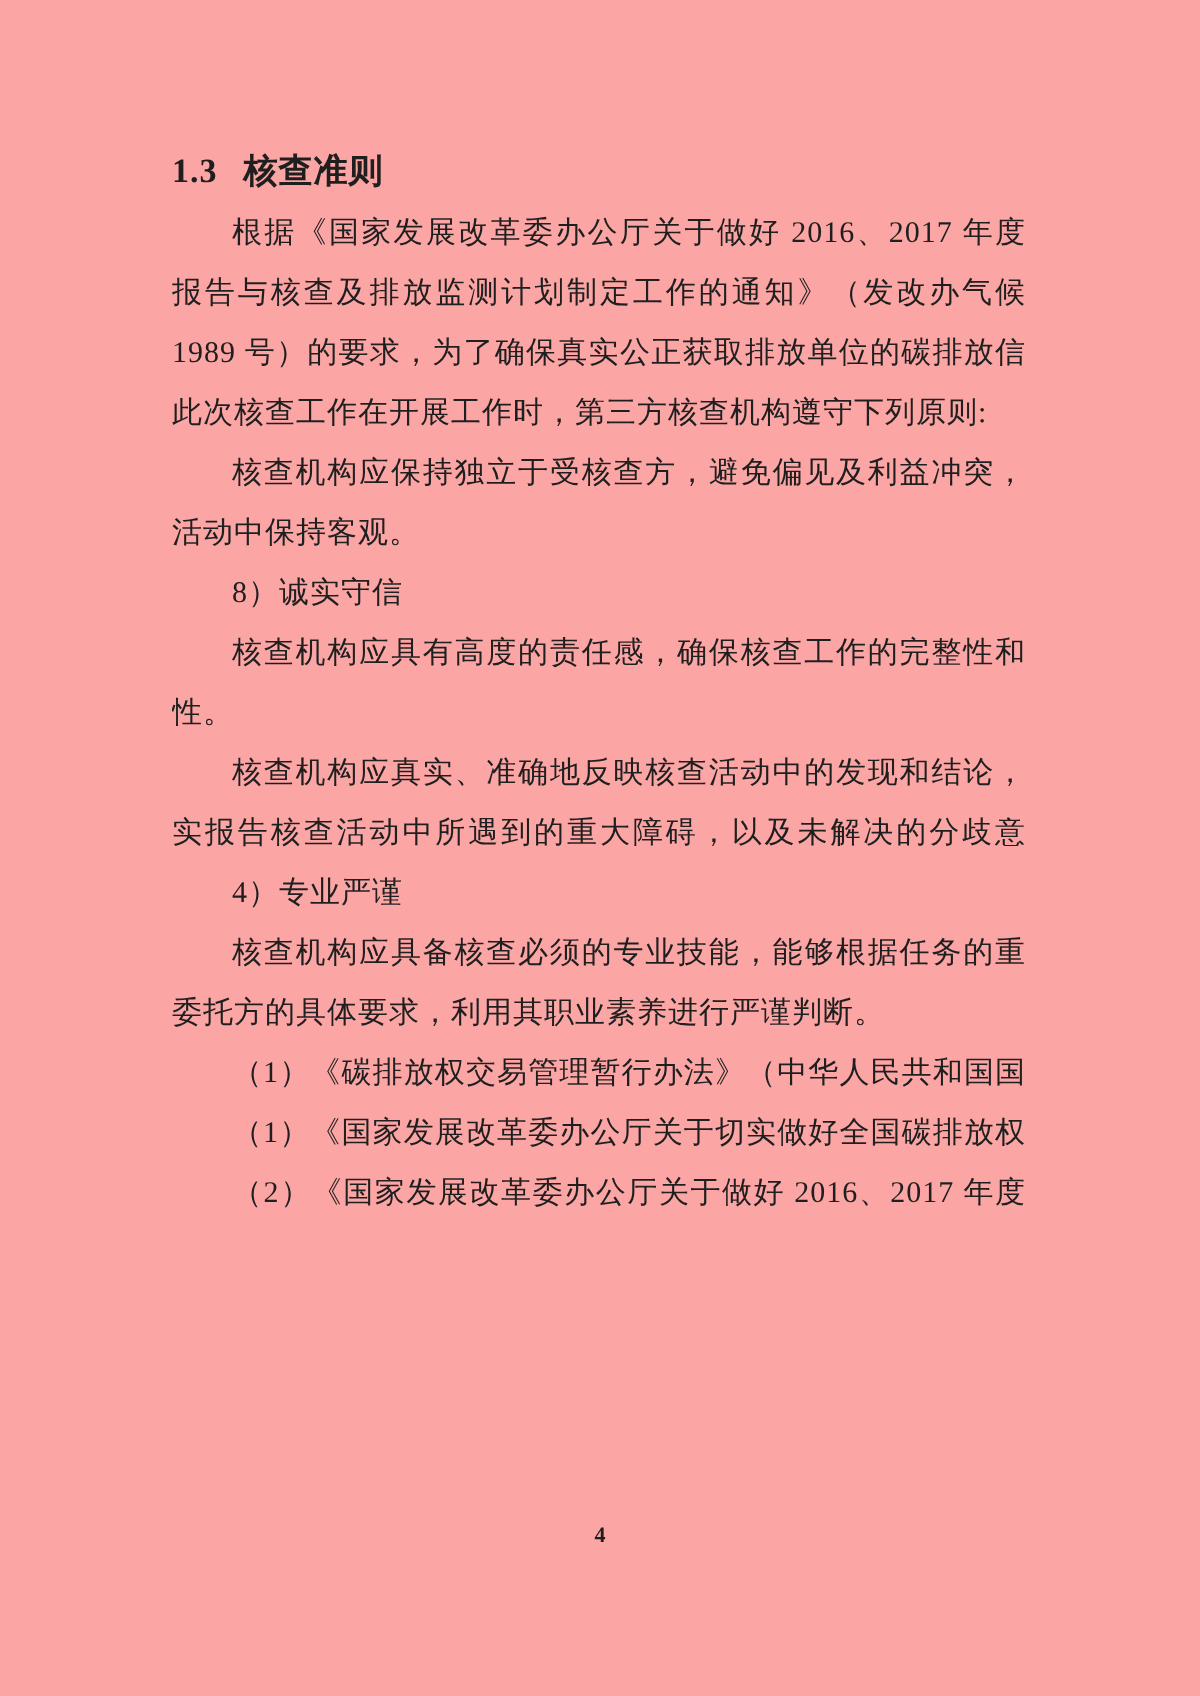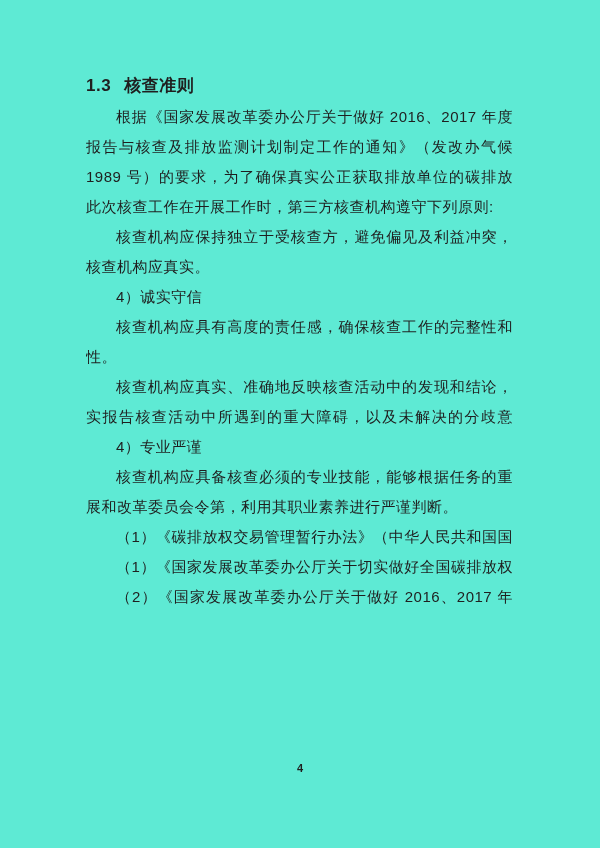--- a/index.html
+++ b/index.html
@@ -4,22 +4,22 @@
 <style>
   html, body {
     margin: 0;
     padding: 0;
     background: #ffffff;
   }
   .page {
     position: relative;
     width: 600px;
     height: 848px;
-    background: #5eead4;
-    font-family: Liberation Sans, sans-serif;
+    background: #fca5a5;
+    font-family: Liberation Serif, serif;
     color: #1f1f1f;
     overflow: hidden;
   }
   .content {
     position: absolute;
     left: 86px;
     top: 74px;
     width: 427px;
   }
   .heading {
@@ -64,28 +64,28 @@
 
 <div class="page">
   <div class="content">
     <h1 class="heading"><span>1.3</span><span class="heading-gap"></span><span>核查准则</span></h1>
     <div id="paragraphs">
         <div class="line first">根据《国家发展改革委办公厅关于做好 2016、2017 年度碳排放</div>
         <div class="line">报告与核查及排放监测计划制定工作的通知》（发改办气候〔2017〕</div>
         <div class="line">1989 号）的要求，为了确保真实公正获取排放单位的碳排放信息，</div>
         <div class="line last">此次核查工作在开展工作时，第三方核查机构遵守下列原则:</div>
         <div class="line first">核查机构应保持独立于受核查方，避免偏见及利益冲突，在核查</div>
-        <div class="line last">核查机构应真实。</div>
-        <div class="line first last">4）诚实守信</div>
+        <div class="line last">活动中保持客观。</div>
+        <div class="line first last">8）诚实守信</div>
         <div class="line first">核查机构应具有高度的责任感，确保核查工作的完整性和保密</div>
         <div class="line last">性。</div>
         <div class="line first">核查机构应真实、准确地反映核查活动中的发现和结论，还应如</div>
         <div class="line last">实报告核查活动中所遇到的重大障碍，以及未解决的分歧意见。</div>
         <div class="line first last">4）专业严谨</div>
         <div class="line first">核查机构应具备核查必须的专业技能，能够根据任务的重要性和</div>
-        <div class="line last">展和改革委员会令第，利用其职业素养进行严谨判断。</div>
+        <div class="line last">委托方的具体要求，利用其职业素养进行严谨判断。</div>
         <div class="line first">（1）《碳排放权交易管理暂行办法》（中华人民共和国国家发</div>
         <div class="line first">（1）《国家发展改革委办公厅关于切实做好全国碳排放权交易</div>
         <div class="line first last">（2）《国家发展改革委办公厅关于做好 2016、2017 年度碳排放</div>
       </div>
   </div>
   <div class="page-number">4</div>
 </div>
 
 </body></html>

